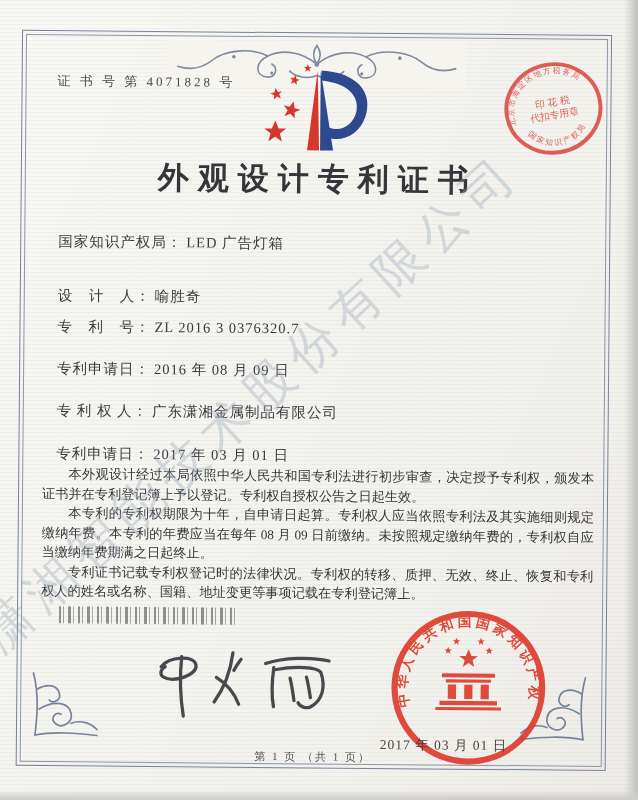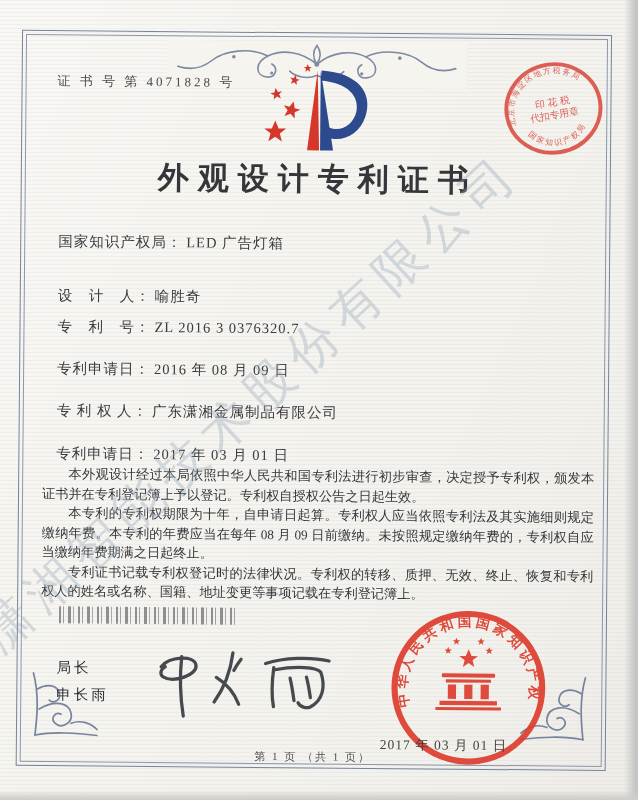--- a/index.html
+++ b/index.html
@@ -153,24 +153,20 @@
     <div class="field f5"><span>专利申请日：</span><span class="val">2017 年 03 月 01 日</span></div>
 
     <div class="body-text">
       <p>本外观设计经过本局依照中华人民共和国专利法进行初步审查，决定授予专利权，颁发本证书并在专利登记簿上予以登记。专利权自授权公告之日起生效。</p>
       <p>本专利的专利权期限为十年，自申请日起算。专利权人应当依照专利法及其实施细则规定缴纳年费。本专利的年费应当在每年 08 月 09 日前缴纳。未按照规定缴纳年费的，专利权自应当缴纳年费期满之日起终止。</p>
       <p>专利证书记载专利权登记时的法律状况。专利权的转移、质押、无效、终止、恢复和专利权人的姓名或名称、国籍、地址变更等事项记载在专利登记簿上。</p>
     </div>
 
     <div class="barcode"></div>
 
-    <div class="director">
-      <div>局长</div>
-      <div>申长雨</div>
-    </div>
 
     <svg class="signature" viewBox="0 0 210 80">
       <g stroke="#34383c" stroke-width="3.2" fill="none" stroke-linecap="round" opacity="0.9">
         <path d="M46,14 C44,34 45,54 48,72"></path>
         <path d="M26,24 C34,14 58,12 60,22 C62,32 38,40 28,34 C24,31 26,26 30,24"></path>
         <path d="M96,10 C94,26 88,44 78,58"></path>
         <path d="M80,34 C90,40 98,50 102,60"></path>
         <path d="M104,16 C101,20 99,23 97,27"></path>
         <path d="M128,20 C146,14 172,13 190,17"></path>
         <path d="M136,24 C134,40 134,52 136,62"></path>

